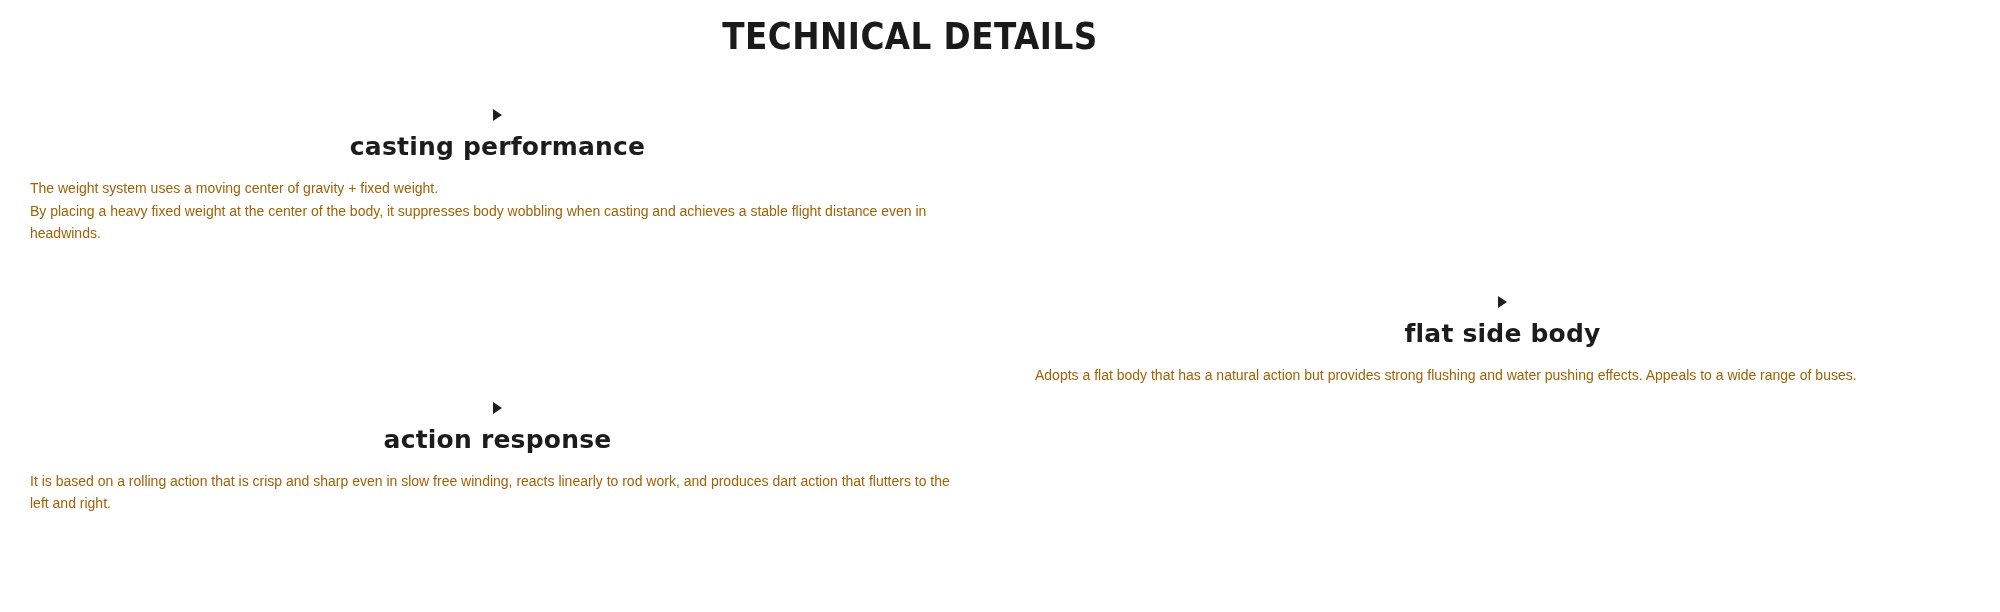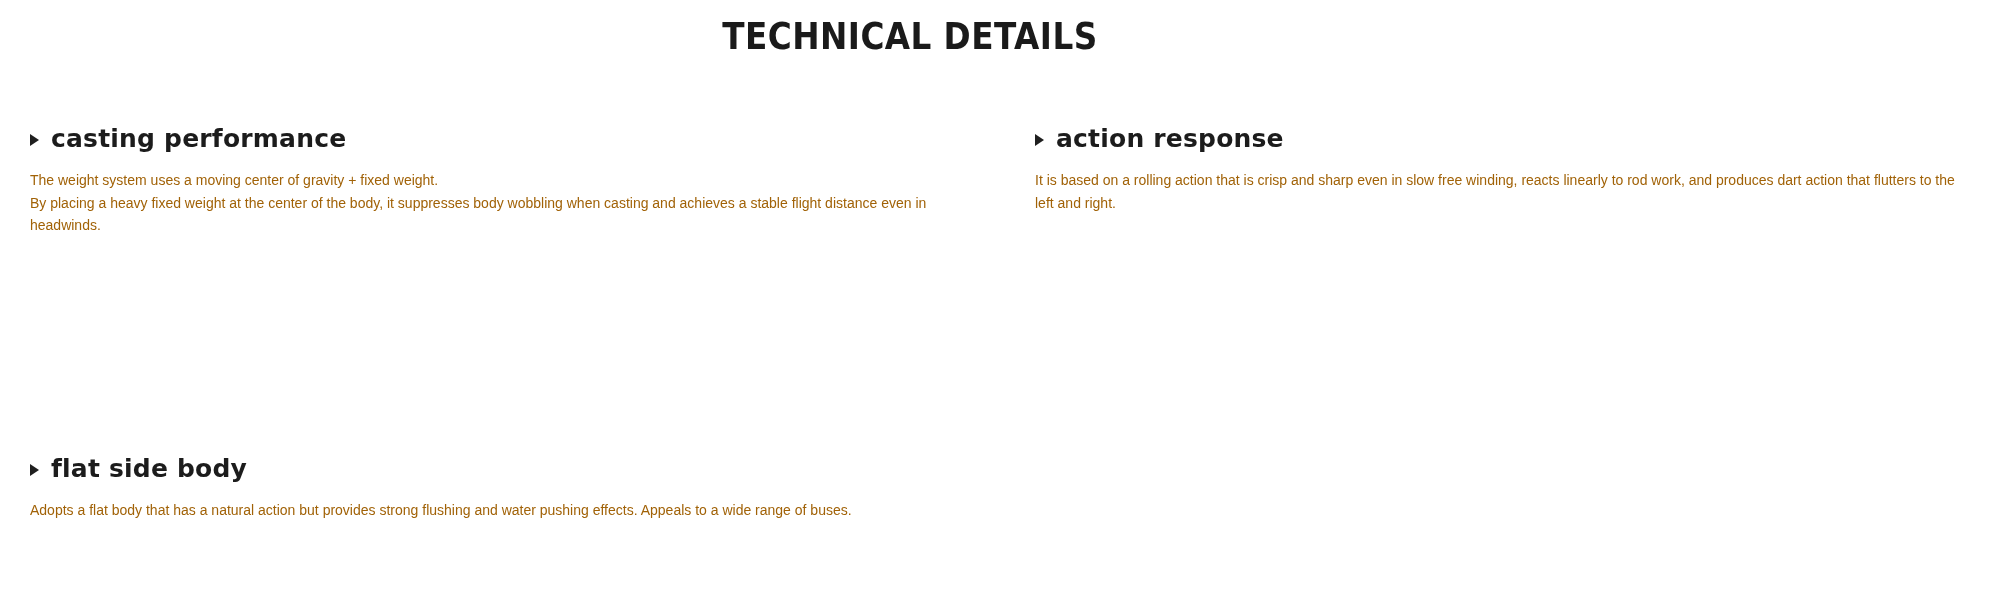--- a/index.html
+++ b/index.html
@@ -47,21 +47,22 @@
   .cell {
     box-sizing: border-box;
   }
   .cell.r2 {
     margin-top: 187px;
   }
   .sec-head {
     display: flex;
     align-items: center;
     gap: 12px;
-    margin: 16px 0 16px 0;
+    margin: 0 0 16px 0;
+    flex-direction: column;
   }
   .tri-icon {
     display: inline-block;
     width: 0;
     height: 0;
     border-left: 9px solid #1f1f1f;
     border-top: 6px solid transparent;
     border-bottom: 6px solid transparent;
     flex: 0 0 auto;
     position: relative;
@@ -98,32 +99,32 @@
 
     <div class="cell col-left">
       <div class="sec-head">
         <span class="tri-icon"></span>
         <span class="sec-title">casting performance</span>
       </div>
       <p class="sec-body">The weight system uses a moving center of gravity + fixed weight.
 By placing a heavy fixed weight at the center of the body, it suppresses body wobbling when casting and achieves a stable flight distance even in headwinds.</p>
     </div>
 
+    <div class="cell col-left r2">
+      <div class="sec-head">
+        <span class="tri-icon"></span>
+        <span class="sec-title">flat side body</span>
+      </div>
+      <p class="sec-body">Adopts a flat body that has a natural action but provides strong flushing and water pushing effects. Appeals to a wide range of buses.</p>
+    </div>
+
     <div class="cell col-right">
       <div class="sec-head">
         <span class="tri-icon"></span>
         <span class="sec-title">action response</span>
       </div>
       <p class="sec-body">It is based on a rolling action that is crisp and sharp even in slow free winding, reacts linearly to rod work, and produces dart action that flutters to the left and right.</p>
     </div>
 
-    <div class="cell col-left r2">
-      <div class="sec-head">
-        <span class="tri-icon"></span>
-        <span class="sec-title">flat side body</span>
-      </div>
-      <p class="sec-body">Adopts a flat body that has a natural action but provides strong flushing and water pushing effects. Appeals to a wide range of buses.</p>
-    </div>
-
     <div class="cell col-right r2"></div>
 
   </div>
 </div>
 
 </body></html>

